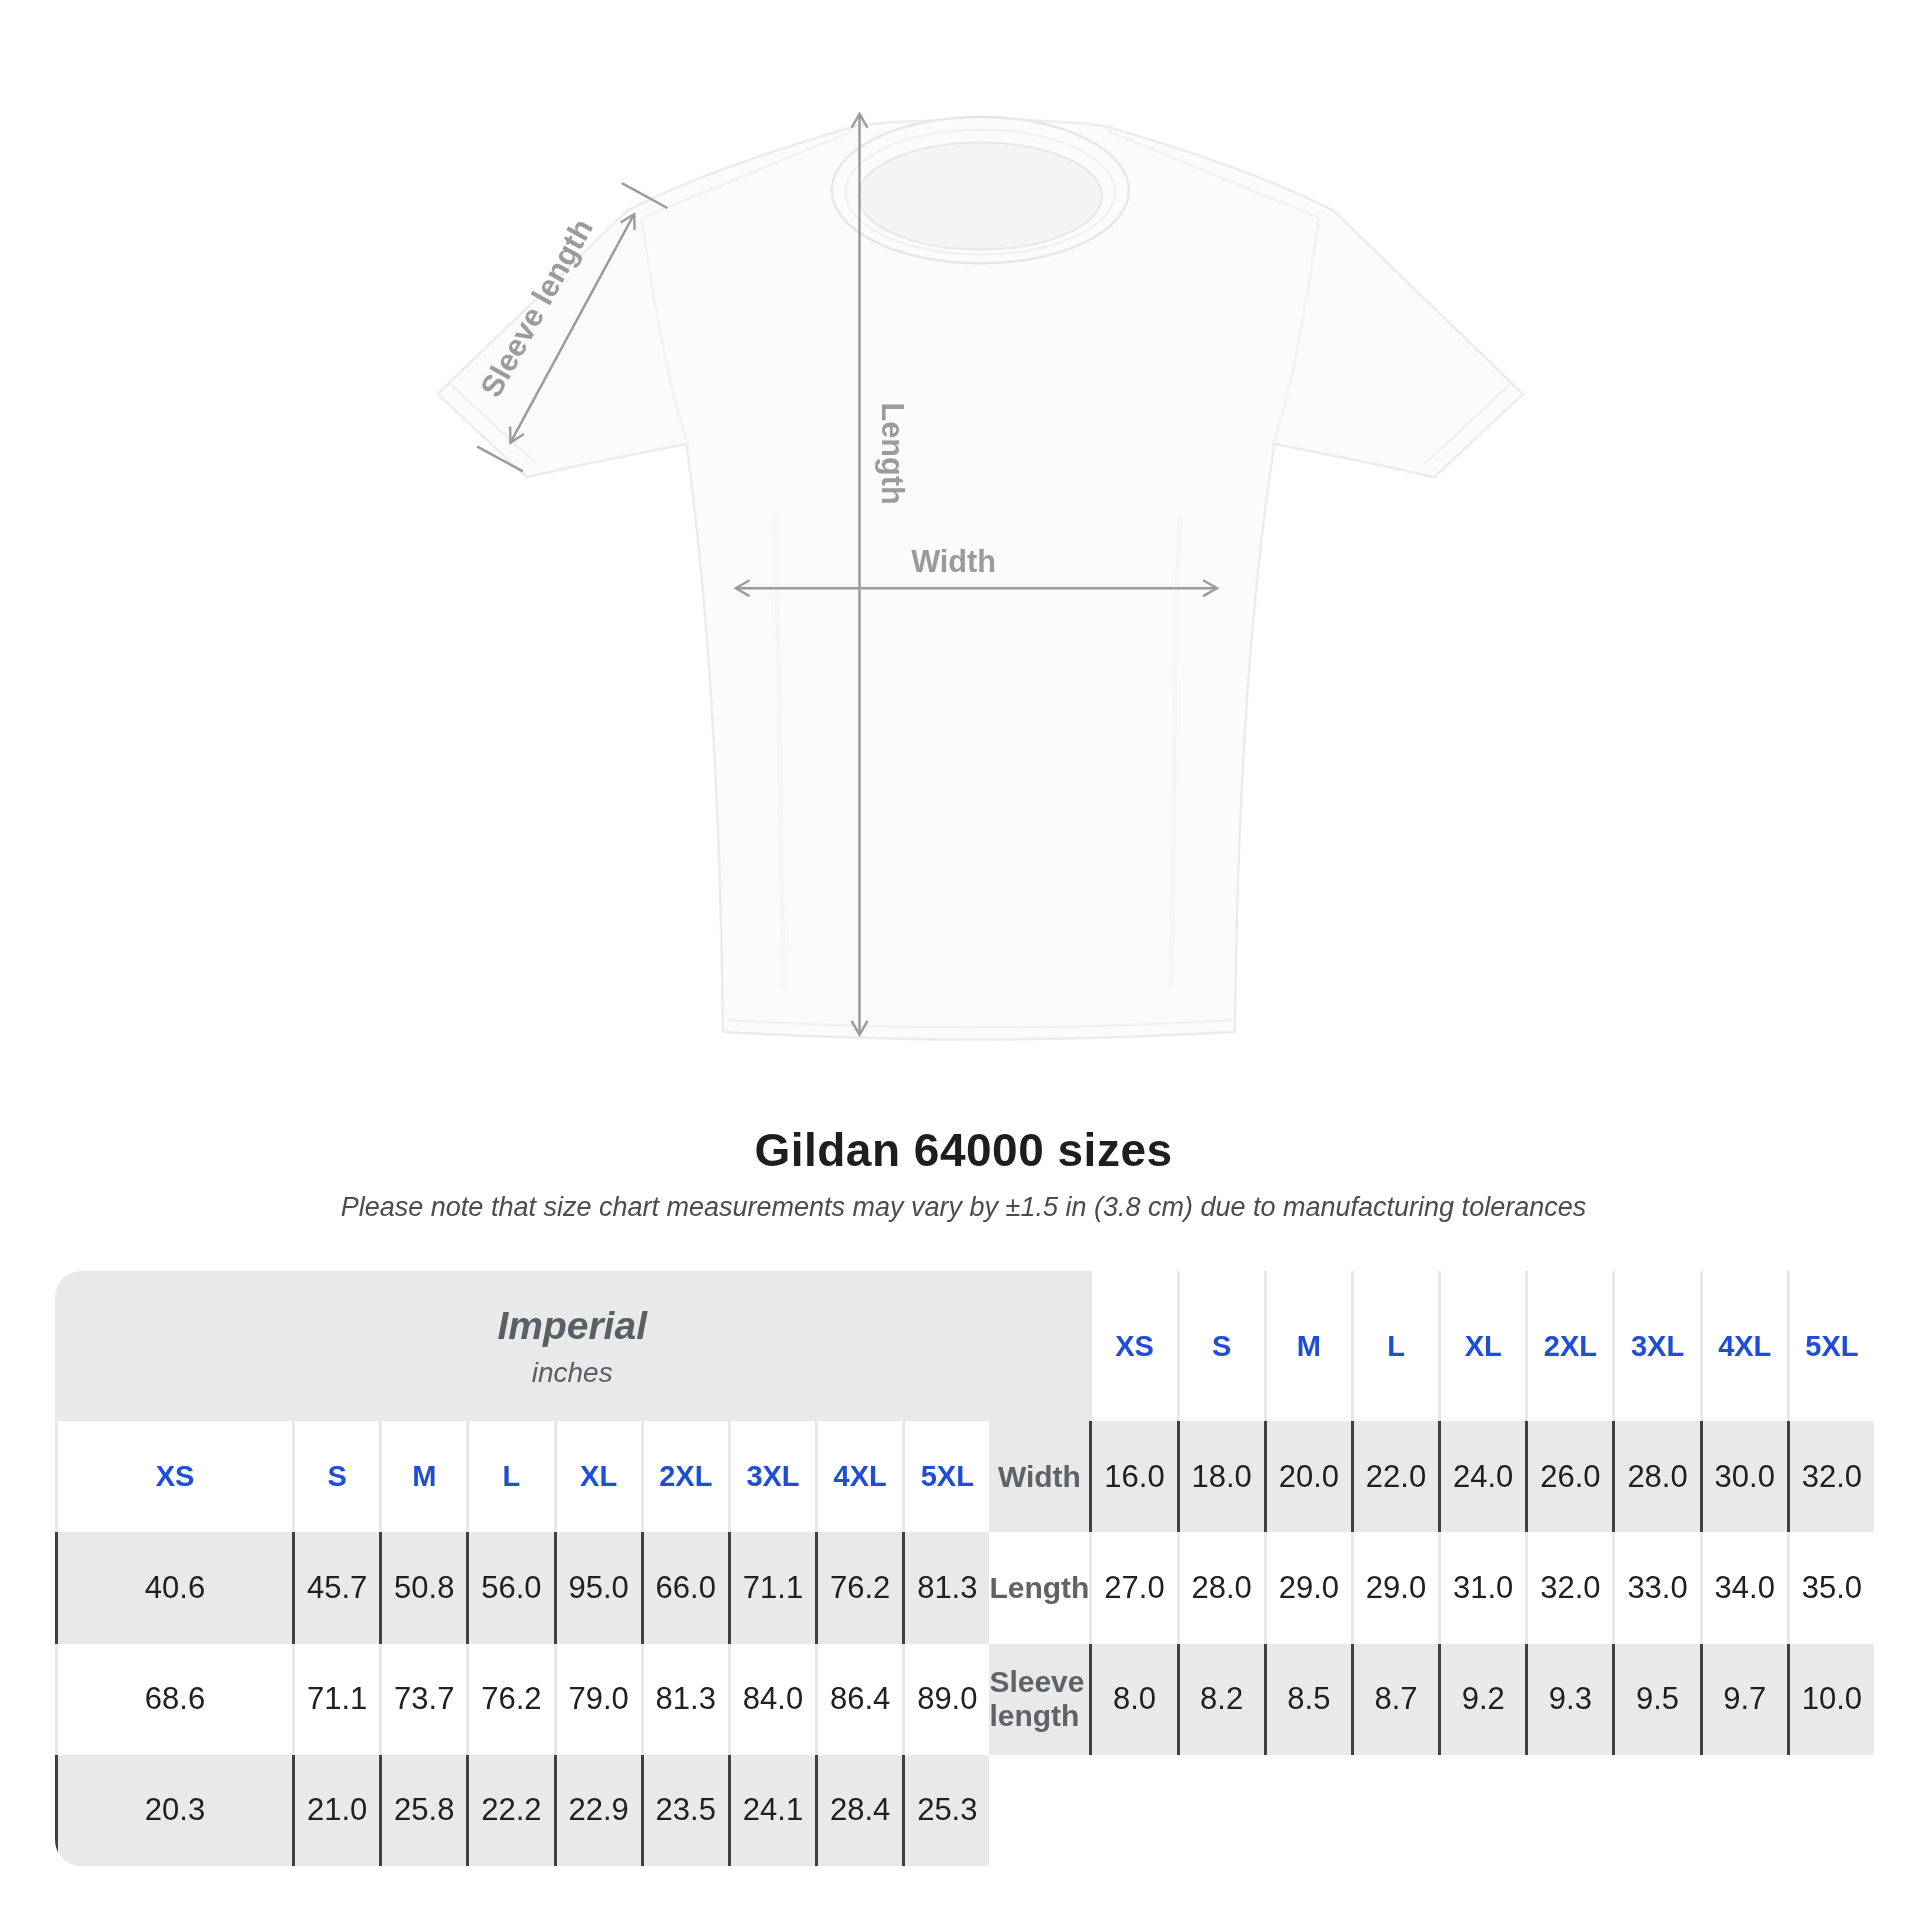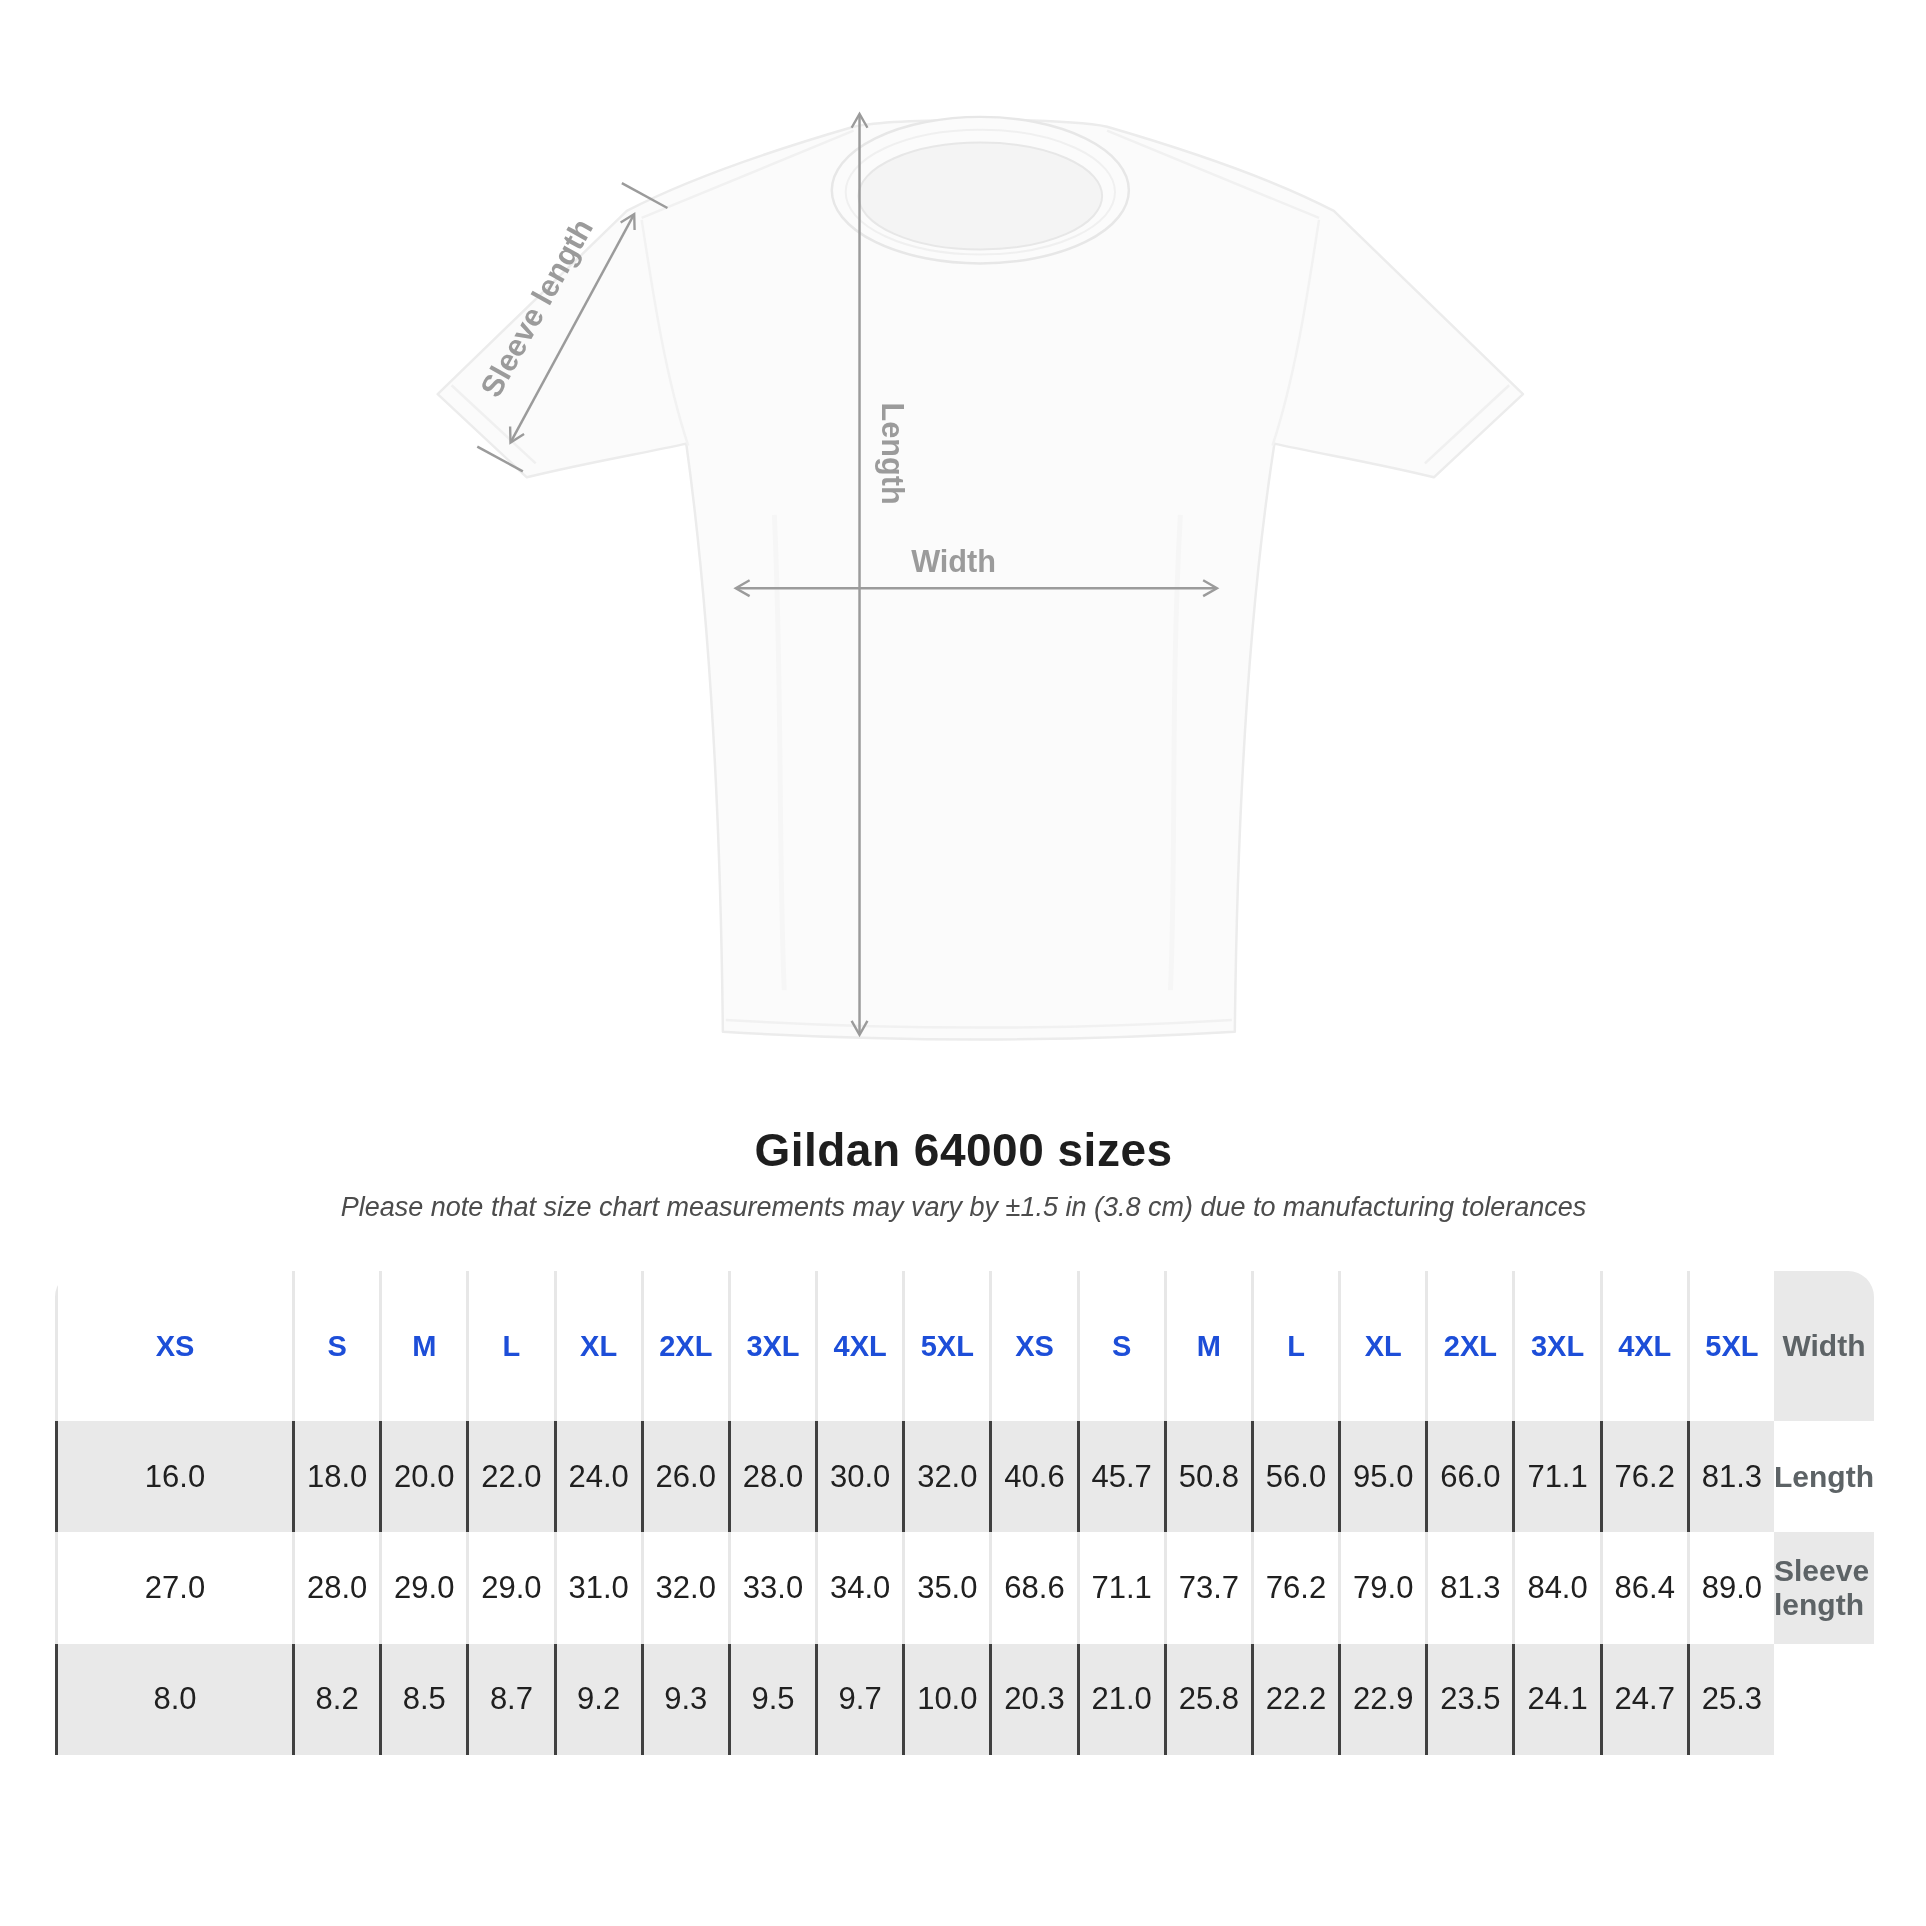--- a/index.html
+++ b/index.html
@@ -94,20 +94,24 @@
       <text class="anno-text" transform="translate(899,458) rotate(90)" text-anchor="middle" dominant-baseline="middle">Length</text>
       <text class="anno-text" x="963" y="578" text-anchor="middle">Width</text>
     </g>
   </svg>
 
   <div class="title">Gildan 64000 sizes</div>
   <div class="subtitle">Please note that size chart measurements may vary by ±1.5 in (3.8 cm) due to manufacturing tolerances</div>
 
   <div class="panel">
 
+    <div class="gcell g1">
+      <div class="gtitle">Imperial</div>
+      <div class="gsub">inches</div>
+    </div>
 
     <div class="cell light sz">XS</div>
     <div class="cell light sz">S</div>
     <div class="cell light sz">M</div>
     <div class="cell light sz">L</div>
     <div class="cell light sz">XL</div>
     <div class="cell light sz">2XL</div>
     <div class="cell light sz">3XL</div>
     <div class="cell light sz">4XL</div>
     <div class="cell light sz">5XL</div>
@@ -171,18 +175,18 @@
     <div class="cell dark val">9.5</div>
     <div class="cell dark val">9.7</div>
     <div class="cell dark val">10.0</div>
     <div class="cell dark val">20.3</div>
     <div class="cell dark val">21.0</div>
     <div class="cell dark val">25.8</div>
     <div class="cell dark val">22.2</div>
     <div class="cell dark val">22.9</div>
     <div class="cell dark val">23.5</div>
     <div class="cell dark val">24.1</div>
-    <div class="cell dark val">24.7</div>
+    <div class="cell dark val">28.4</div>
     <div class="cell dark val">25.3</div>
 
   </div>
 </div>
 
 
 </body></html>

